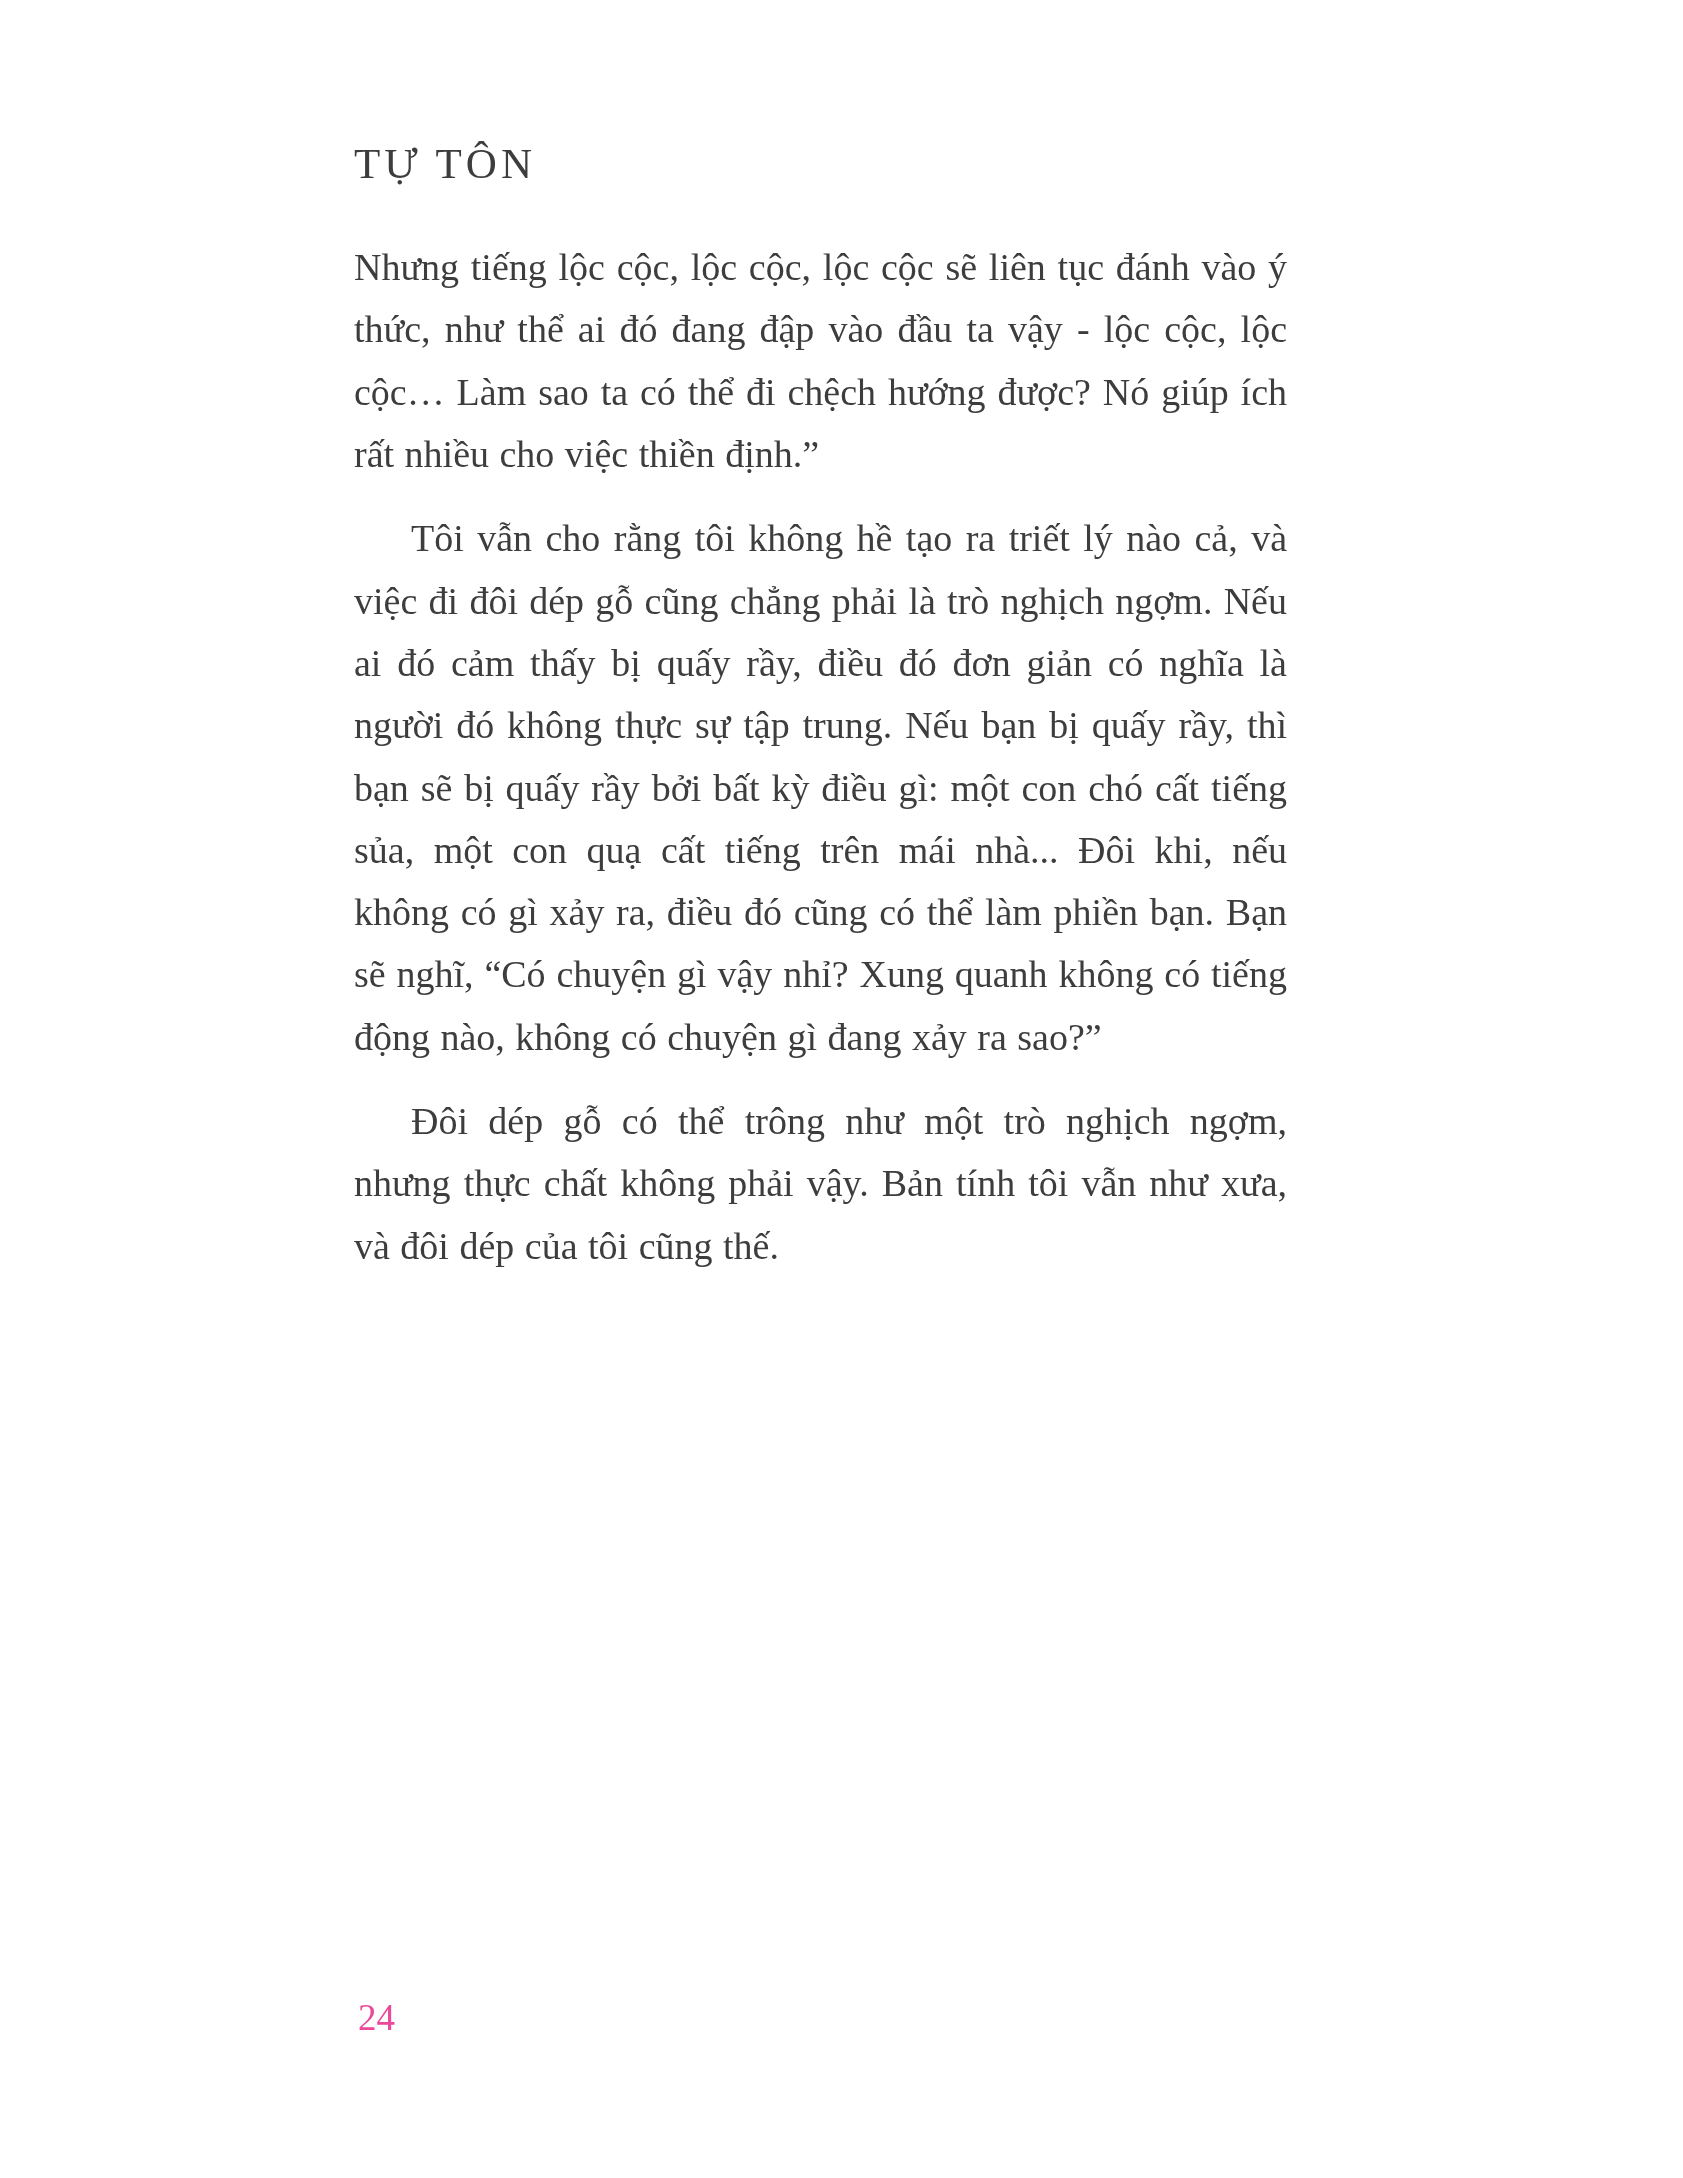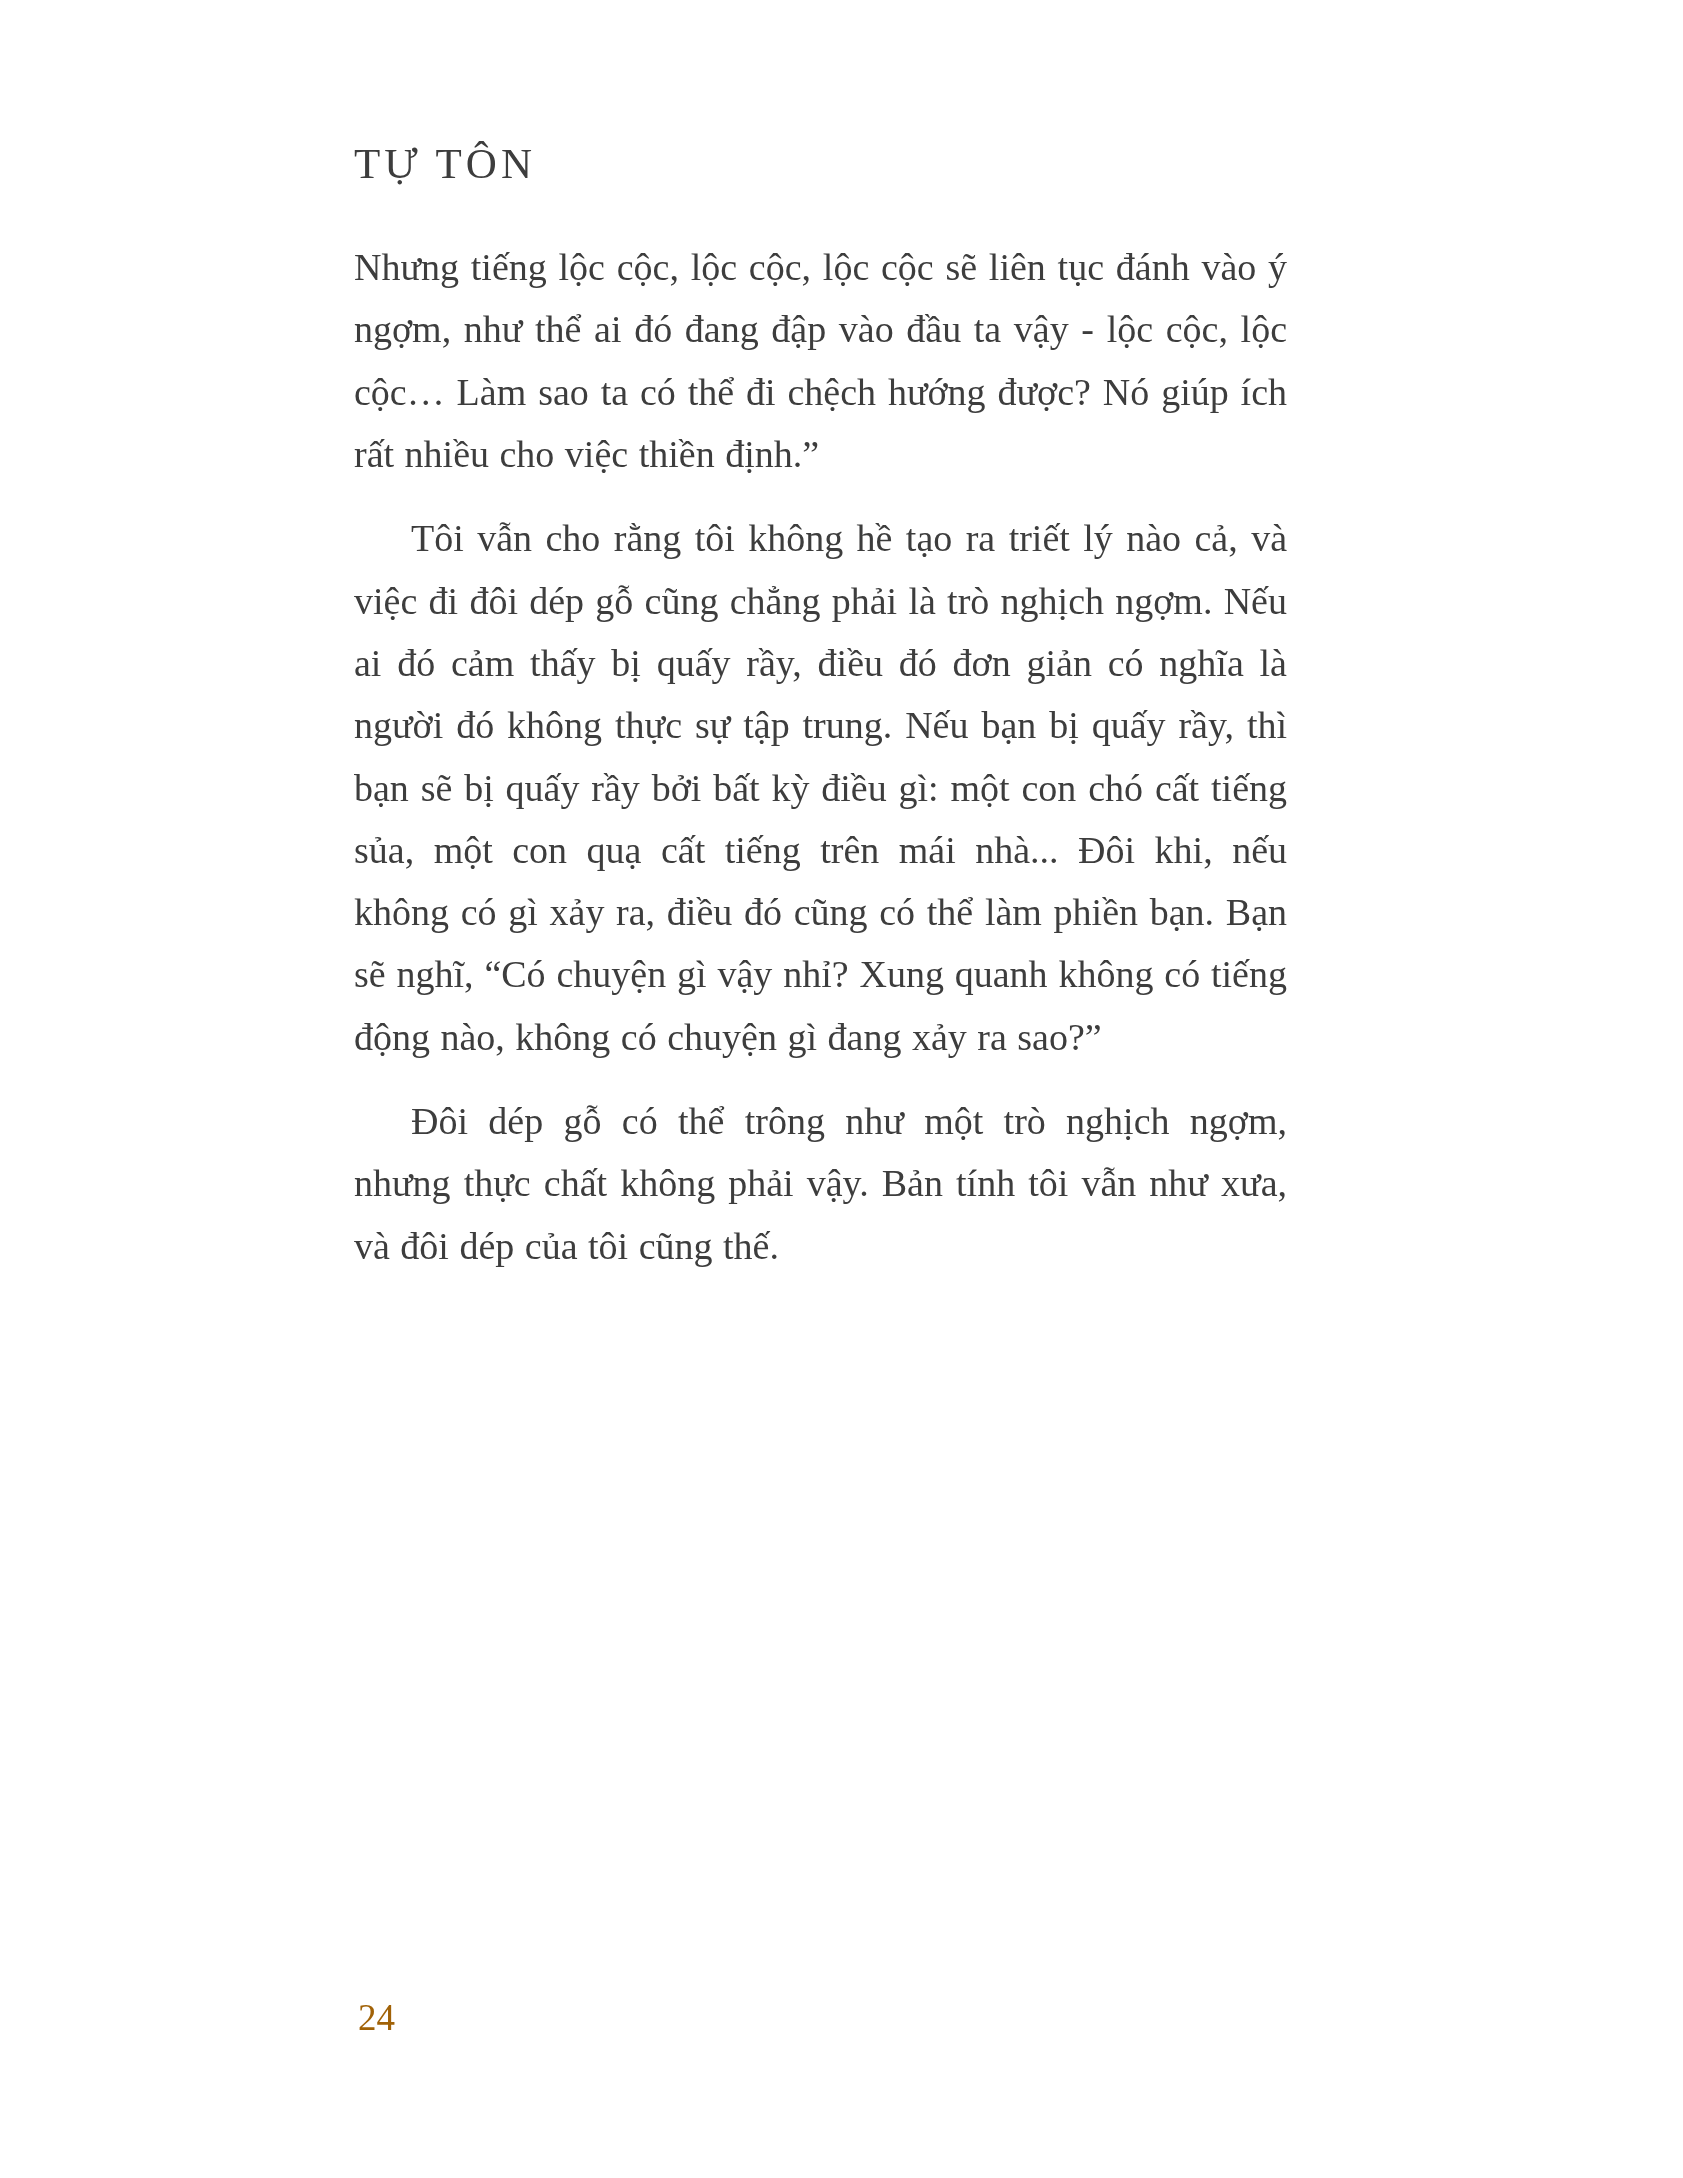--- a/index.html
+++ b/index.html
@@ -46,32 +46,32 @@
       word-spacing: 1px;
     }
     .para.first {
       text-indent: 0;
     }
     .page-number {
       position: absolute;
       left: 358px;
       top: 1996px;
       font-size: 37px;
-      color: #a16207;
+      color: #ec4899;
     }
   </style>
 </head>
 <body>
 
 <div class="page">
 
   <div class="running-head">TỰ TÔN</div>
 
   <div class="text-block">
-    <p class="para first">Nhưng tiếng lộc cộc, lộc cộc, lộc cộc sẽ liên tục đánh vào ý ngợm, như thể ai đó đang đập vào đầu ta vậy - lộc cộc, lộc cộc… Làm sao ta có thể đi chệch hướng được? Nó giúp ích rất nhiều cho việc thiền định.”</p>
+    <p class="para first">Nhưng tiếng lộc cộc, lộc cộc, lộc cộc sẽ liên tục đánh vào ý thức, như thể ai đó đang đập vào đầu ta vậy - lộc cộc, lộc cộc… Làm sao ta có thể đi chệch hướng được? Nó giúp ích rất nhiều cho việc thiền định.”</p>
     <p class="para">Tôi vẫn cho rằng tôi không hề tạo ra triết lý nào cả, và việc đi đôi dép gỗ cũng chẳng phải là trò nghịch ngợm. Nếu ai đó cảm thấy bị quấy rầy, điều đó đơn giản có nghĩa là người đó không thực sự tập trung. Nếu bạn bị quấy rầy, thì bạn sẽ bị quấy rầy bởi bất kỳ điều gì: một con chó cất tiếng sủa, một con quạ cất tiếng trên mái nhà... Đôi khi, nếu không có gì xảy ra, điều đó cũng có thể làm phiền bạn. Bạn sẽ nghĩ, “Có chuyện gì vậy nhỉ? Xung quanh không có tiếng động nào, không có chuyện gì đang xảy ra sao?”</p>
     <p class="para">Đôi dép gỗ có thể trông như một trò nghịch ngợm, nhưng thực chất không phải vậy. Bản tính tôi vẫn như xưa, và đôi dép của tôi cũng thế.</p>
   </div>
 
   <div class="page-number">24</div>
 
 </div>
 
 
 </body></html>

